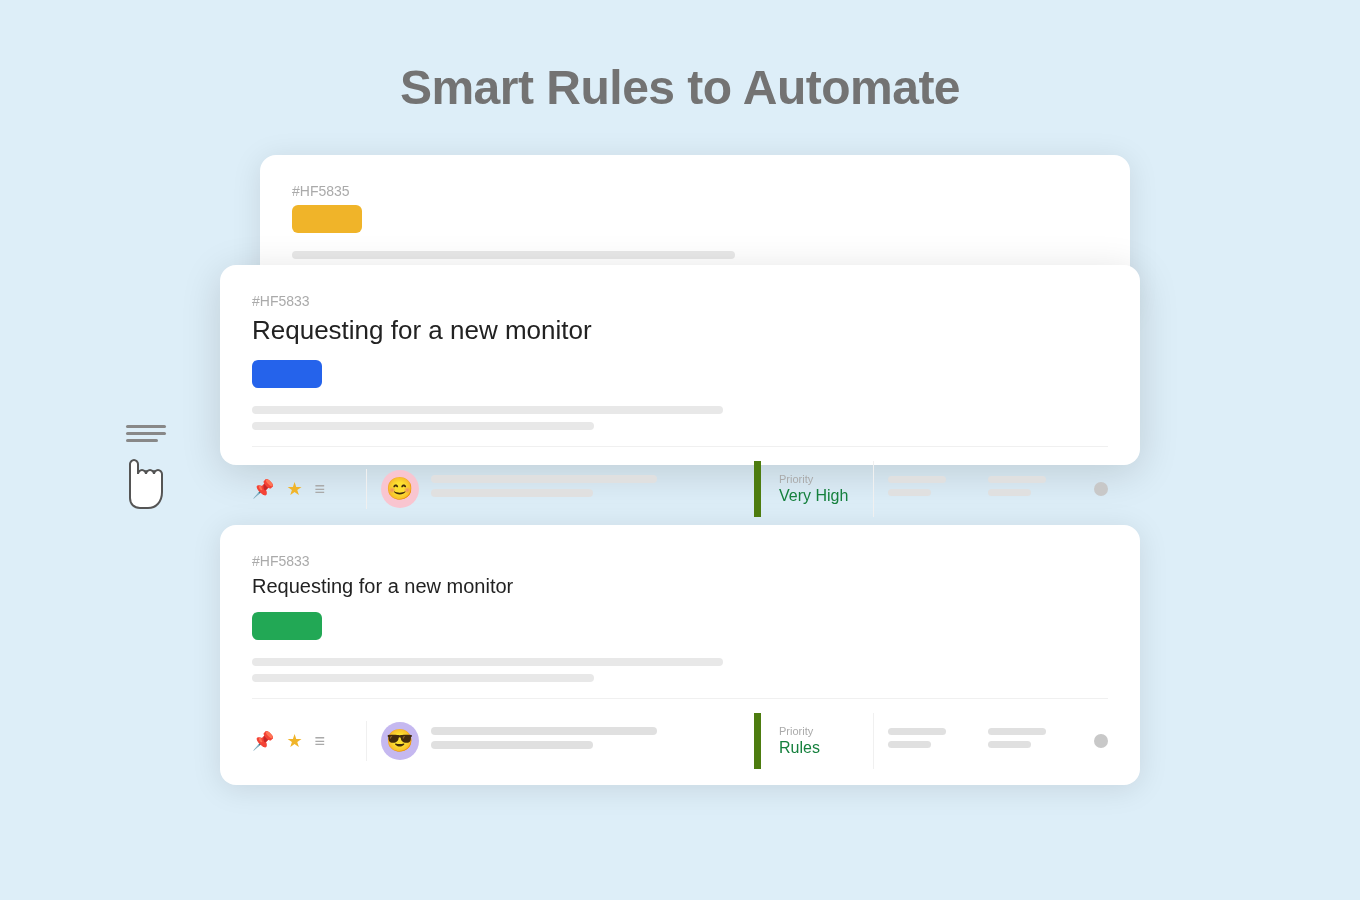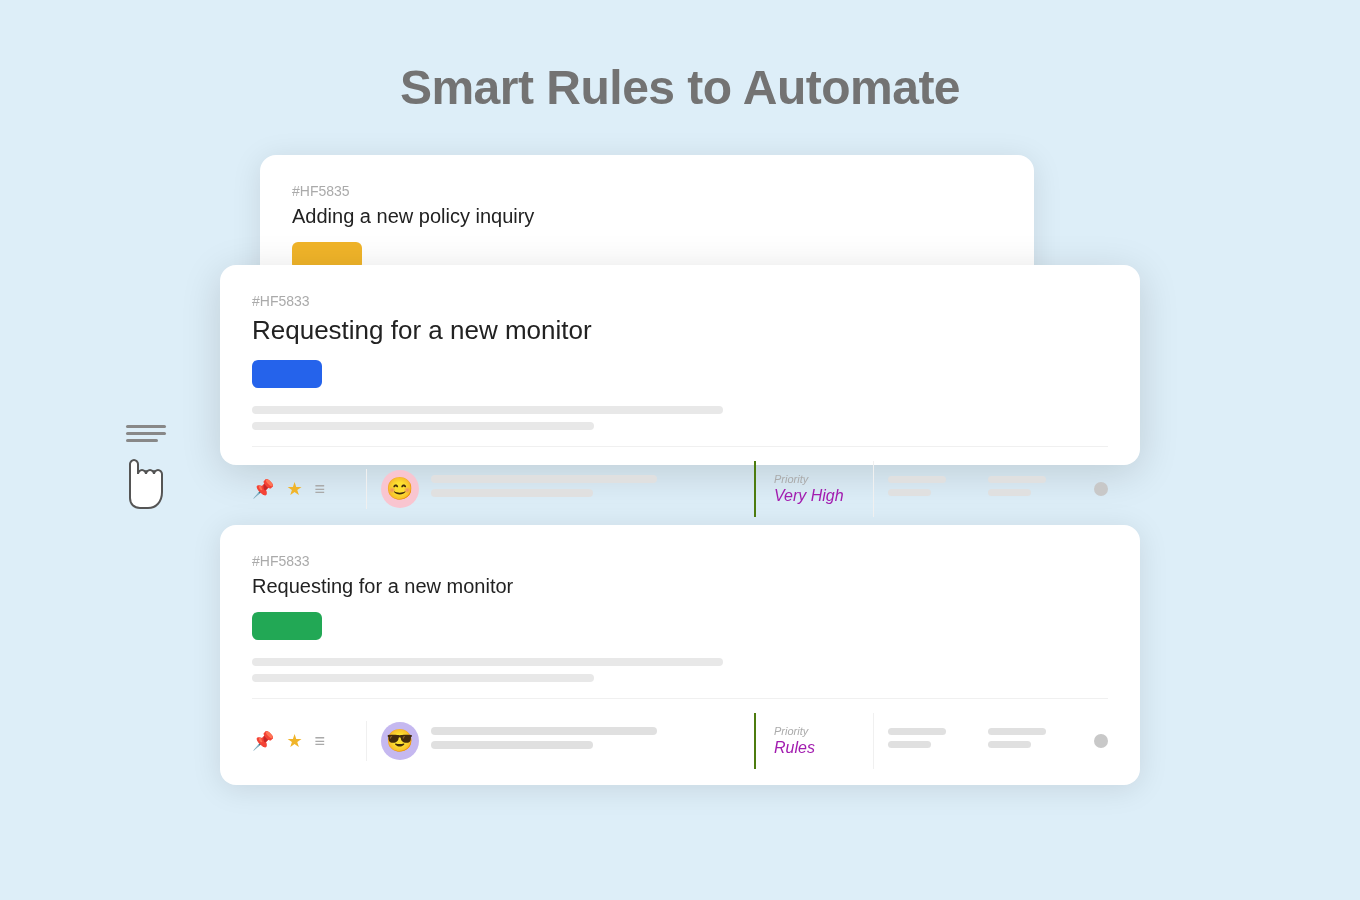--- a/index.html
+++ b/index.html
@@ -66,21 +66,21 @@
       background: #fff;
       border-radius: 16px;
       box-shadow: 0 4px 30px rgba(0,0,0,0.10);
       padding: 28px 32px;
     }
 
     .card-1 {
       top: 0;
       left: 60px;
       right: 0;
-      width: 774px;
+      width: 870px;
       height: 160px;
       z-index: 1;
     }
 
     .card-id {
       font-size: 14px;
       color: #aaa;
       font-weight: 500;
       margin-bottom: 6px;
     }
@@ -185,33 +185,32 @@
       background: #e0e0e0;
       border-radius: 4px;
       margin-bottom: 6px;
     }
     .name-line.w70 { width: 70%; }
     .name-line.w50 { width: 50%; }
 
     .priority-cell {
       min-width: 120px;
       padding: 12px 18px;
-      border-left: 2px solid #4d7c0f;
+      border-left: 7px solid #4d7c0f;
       border-right: 1px solid #f0f0f0;
-      font-style: italic;
     }
     .priority-label {
       font-size: 11px;
       color: #aaa;
       margin-bottom: 2px;
     }
     .priority-value {
       font-size: 16px;
       font-weight: 500;
-      color: #a21caf;
+      color: #15803d;
     }
 
     .cell-lines {
       min-width: 100px;
       padding: 0 14px;
     }
     .cell-line {
       height: 7px;
       background: #e0e0e0;
       border-radius: 4px;
@@ -269,21 +268,20 @@
                C14 56 10 52 10 46 Z" fill="white" stroke="#555" stroke-width="2"></path>
 
       <line x1="18" y1="22" x2="18" y2="12" stroke="#555" stroke-width="1.5"></line>
       <line x1="26" y1="22" x2="26" y2="18" stroke="#555" stroke-width="1.5"></line>
       <line x1="34" y1="22" x2="34" y2="18" stroke="#555" stroke-width="1.5"></line>
     </svg>
   </div>
 
   <div class="card card-1">
     <div class="card-id">#HF5835</div>
-    <div class="card-title">Adding a new policy inquiry</div>
     <div class="card-tag tag-yellow"></div>
     <div class="card-lines">
       <div class="card-line short"></div>
     </div>
   </div>
 
   <div class="card card-2">
     <div class="card-id">#HF5833</div>
     <div class="card-title card-title-large">Requesting for a new monitor</div>
     <div class="card-tag tag-blue"></div>

